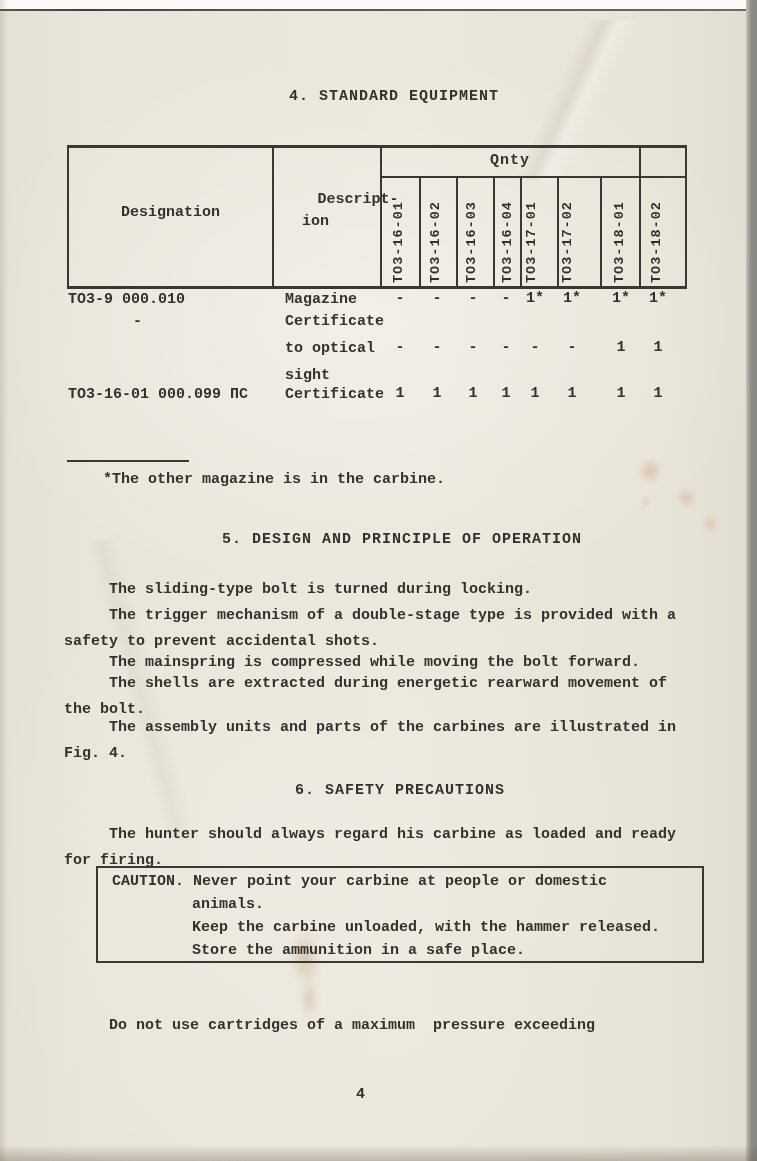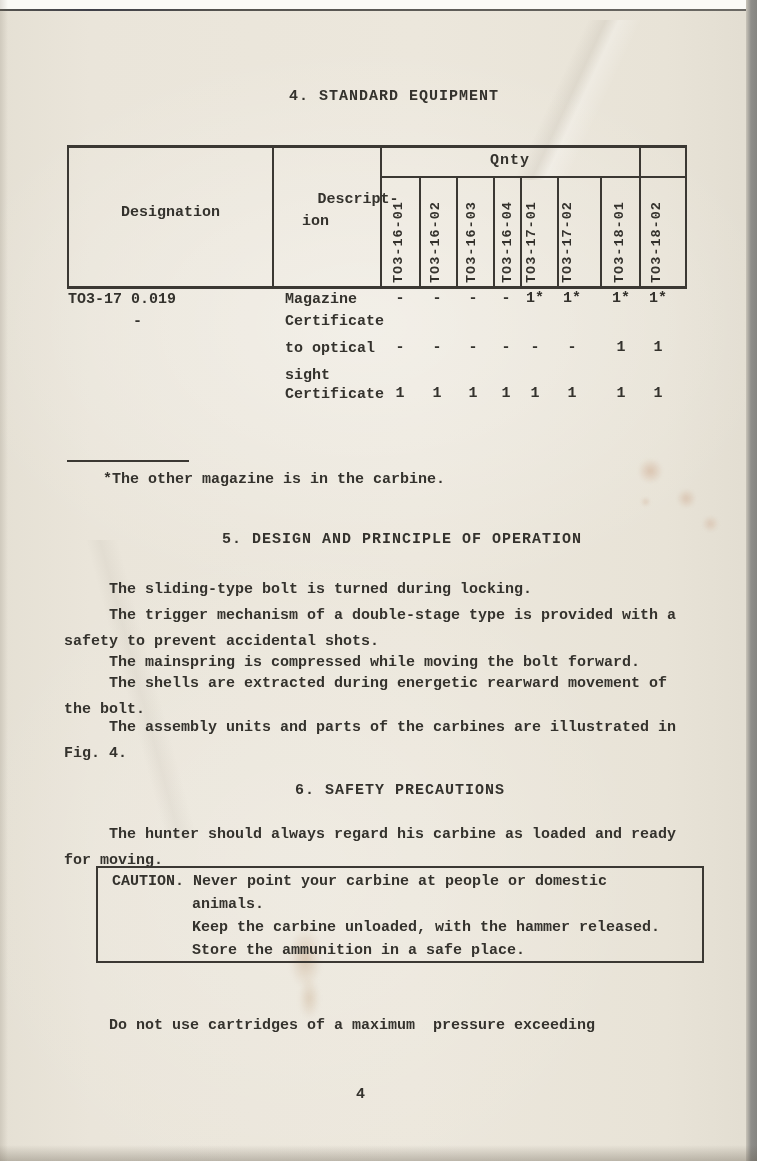--- a/index.html
+++ b/index.html
@@ -94,21 +94,21 @@
 
   <div class="mlabel c0">TO3-16-01</div>
   <div class="mlabel c1">TO3-16-02</div>
   <div class="mlabel c2">TO3-16-03</div>
   <div class="mlabel c3">TO3-16-04</div>
   <div class="mlabel c4">TO3-17-01</div>
   <div class="mlabel c5">TO3-17-02</div>
   <div class="mlabel c6">TO3-18-01</div>
   <div class="mlabel c7">TO3-18-02</div>
 
-  <div class="line" style="left:68px;top:290px;">TO3-17 0.019</div>
+  <div class="line" style="left:68px;top:290px;">TO3-9 000.010</div>
   <div class="line" style="left:133px;top:312px;">-</div>
   <div class="line" style="left:285px;top:290px;">Magazine</div>
   <div class="qrow" style="top:290px;">
     <span>-</span>
     <span>-</span>
     <span>-</span>
     <span>-</span>
     <span>1*</span>
     <span>1*</span>
     <span>1*</span>
@@ -122,20 +122,21 @@
     <span>-</span>
     <span>-</span>
     <span>-</span>
     <span>-</span>
     <span>-</span>
     <span>-</span>
     <span>1</span>
     <span>1</span>
   </div>
 
+  <div class="line" style="left:68px;top:385px;">TO3-16-01 000.099 ПС</div>
   <div class="line" style="left:285px;top:385px;">Certificate</div>
   <div class="qrow" style="top:385px;">
     <span>1</span>
     <span>1</span>
     <span>1</span>
     <span>1</span>
     <span>1</span>
     <span>1</span>
     <span>1</span>
     <span>1</span>
@@ -145,21 +146,21 @@
   <div class="line" style="left:103px;top:470px;">*The other magazine is in the carbine.</div>
 
   <div class="heading" style="left:222px;top:531px;">5. DESIGN AND PRINCIPLE OF OPERATION</div>
   <div class="para" style="left:64px;top:577px;width:630px;">The sliding-type bolt is turned during locking.</div>
   <div class="para" style="left:64px;top:603px;width:630px;">The trigger mechanism of a double-stage type is provided with a safety to prevent accidental shots.</div>
   <div class="para" style="left:64px;top:671px;width:630px;">The shells are extracted during energetic rearward movement of the bolt.</div>
   <div class="para" style="left:64px;top:650px;width:640px;">The mainspring is compressed while moving the bolt forward.</div>
   <div class="para" style="left:64px;top:715px;width:630px;">The assembly units and parts of the carbines are illustrated in Fig. 4.</div>
 
   <div class="heading" style="left:295px;top:782px;">6. SAFETY PRECAUTIONS</div>
-  <div class="para" style="left:64px;top:822px;width:640px;">The hunter should always regard his carbine as loaded and ready for moving.</div>
+  <div class="para" style="left:64px;top:822px;width:640px;">The hunter should always regard his carbine as loaded and ready for firing.</div>
 
   <div class="caution-box">
     <div class="cline" style="left:14px;top:5px;">CAUTION. Never point your carbine at people or domestic</div>
     <div class="cline" style="left:94px;top:28px;">animals.</div>
     <div class="cline" style="left:94px;top:51px;">Keep the carbine unloaded, with the hammer released.</div>
     <div class="cline" style="left:94px;top:74px;">Store the ammunition in a safe place.</div>
   </div>
 
   <div class="line" style="left:109px;top:1016px;">Do not use cartridges of a maximum  pressure exceeding</div>
 

